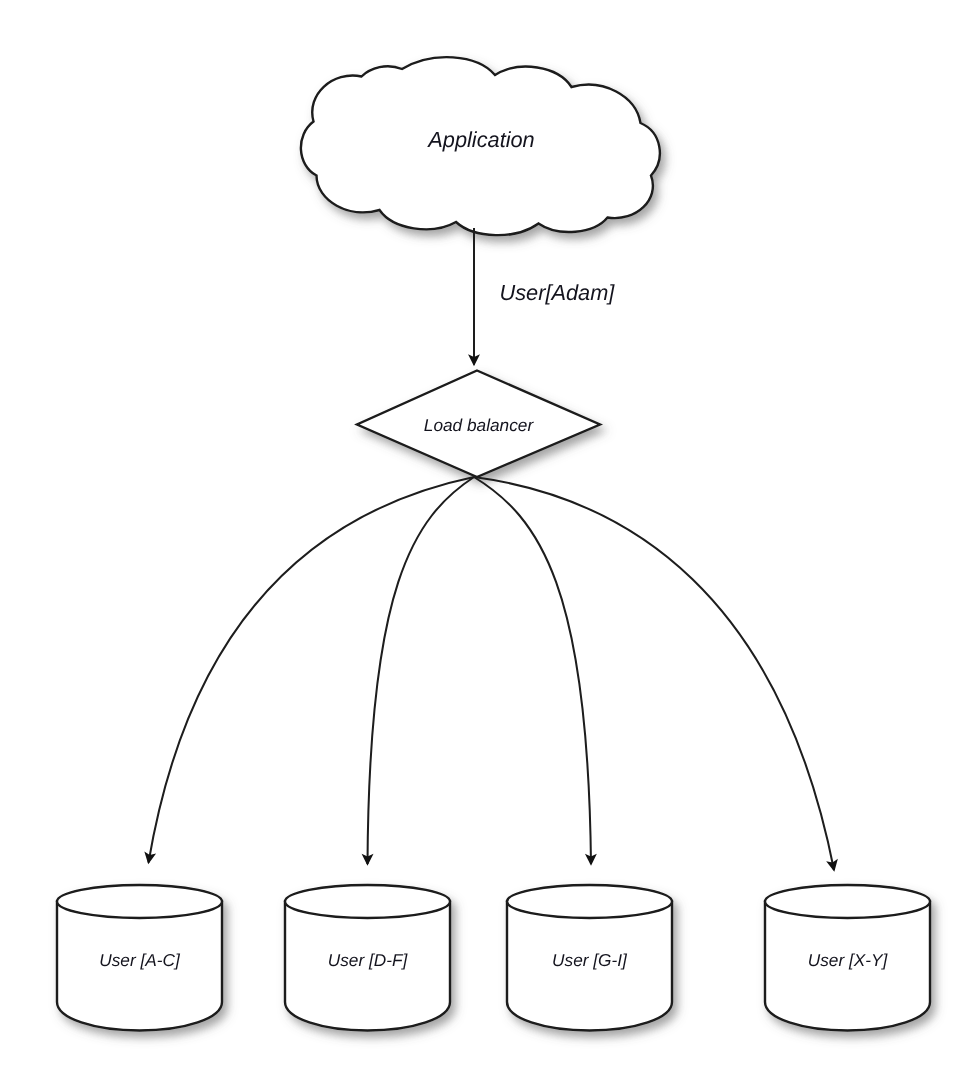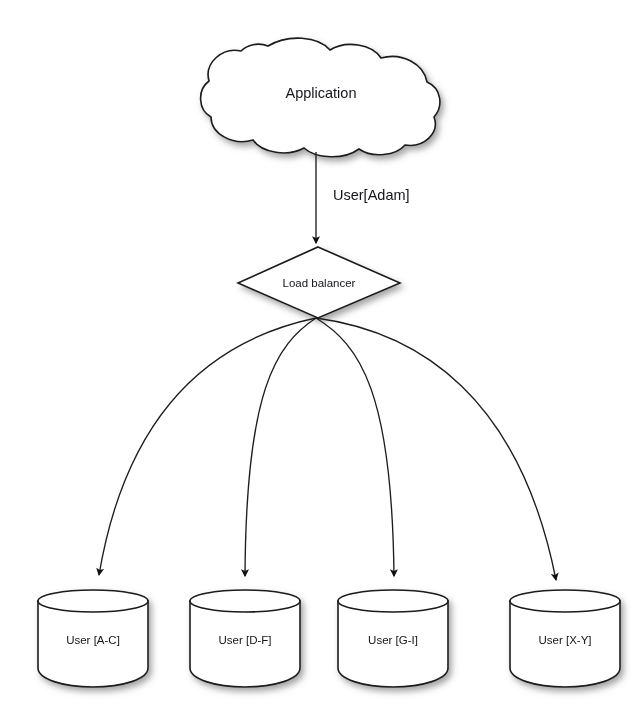--- a/index.html
+++ b/index.html
@@ -14,20 +14,21 @@
     position: relative;
     overflow: hidden;
     font-family: "Liberation Sans", "DejaVu Sans", sans-serif;
   }
   #diagram-root {
     position: absolute;
     top: 0;
     left: 0;
     width: 642px;
     height: 728px;
+    font-style: italic;
   }
   svg.canvas {
     display: block;
     width: 642px;
     height: 728px;
   }
   .shape-fill {
     fill: #ffffff;
     stroke: #1a1a1a;
     stroke-width: 1.6;

